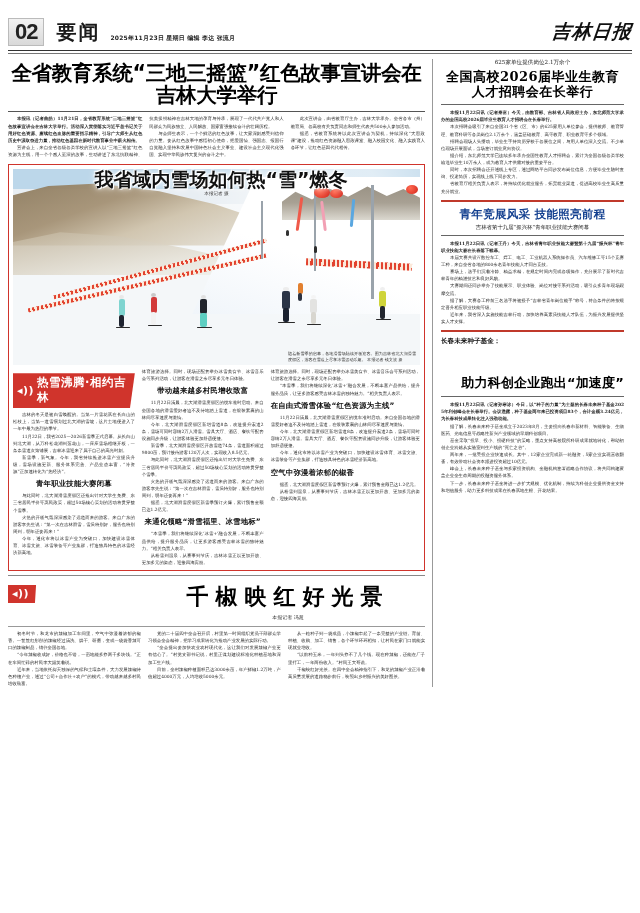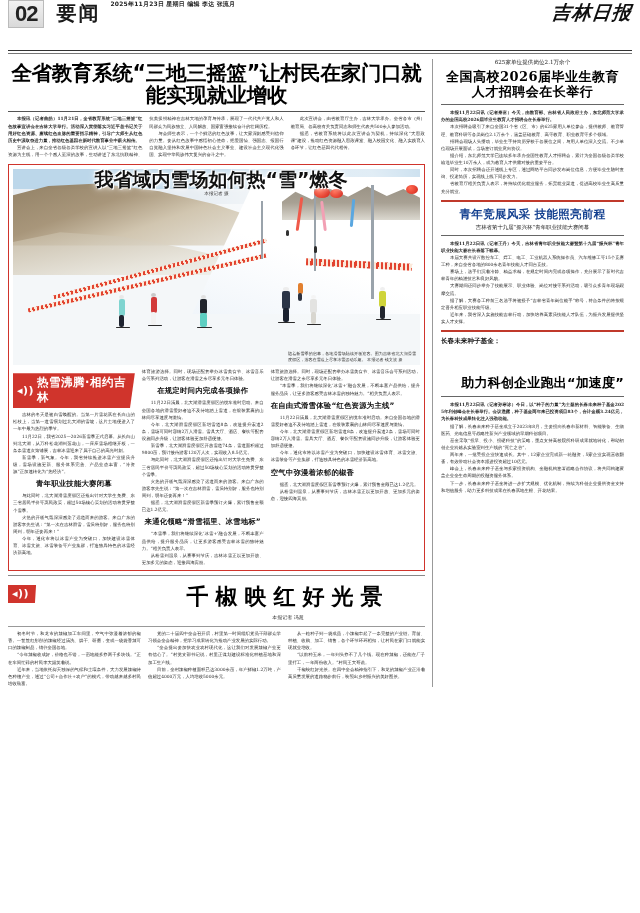--- a/index.html
+++ b/index.html
@@ -7,21 +7,21 @@
   body {
     font-family:"Liberation Serif","DejaVu Serif",serif;
     background:#ffffff;
     color:#111;
     position:relative;
     overflow:hidden;
   }
   .page { width:640px; height:913px; position:relative; padding:0 8px; }
 
   
-  .masthead { display:flex; align-items:flex-start; height:46px; }
+  .masthead { display:flex; align-items:flex-end; height:46px; }
   .pagenum {
     font-family:"Liberation Sans","DejaVu Sans",sans-serif;
     font-weight:bold; font-size:22px; letter-spacing:-1px;
     background:linear-gradient(#f2f2f2,#d9d9d9);
     border:1px solid #bbb; padding:1px 6px 2px; line-height:1.05; color:#222;
   }
   .section-name {
     font-family:"DejaVu Sans",sans-serif; font-weight:bold; font-size:20px;
     margin-left:12px; letter-spacing:2px; color:#1a1a1a;
   }
@@ -197,21 +197,21 @@
     <div class="dateline">2025年11月23日  星期日  编辑 李达  张流月</div>
     <div class="nameplate">吉林日报</div>
   </div>
   <div class="rule-main"></div>
   <div class="rule-thin"></div>
 
   <div class="body-grid">
 
     <div class="col-left">
 
-      <div class="hl-main">全省教育系统“三地三摇篮”让村民在家门口就能实现就业增收</div>
+      <div class="hl-main">全省教育系统“三地三摇篮”红色故事宣讲会在吉林大学举行</div>
       <div class="byline-rule"></div>
 
       <div class="cols3">
         <p class="txt ind lead">本报讯（记者曲皓）11月21日，全省教育系统“三地三摇篮”红色故事宣讲会在吉林大学举行。活动深入贯彻落实习近平总书记关于用好红色资源、赓续红色血脉的重要指示精神，引导广大师生从红色历史中汲取奋进力量，推动红色基因在新时代教育事业中薪火相传。</p>
         <p class="txt ind">宣讲会上，来自全省各级各类学校的宣讲人以“三地三摇篮”红色资源为主线，用一个个感人至深的故事，生动讲述了东北抗联精神、抗美援朝精神在吉林大地的孕育与传承，展现了一代代共产党人和人民群众为民族独立、人民解放、国家富强接续奋斗的壮阔历程。</p>
         <p class="txt ind">与会师生表示，一个个鲜活的红色故事，让大家深刻感受到信仰的力量。要从红色故事中感悟初心使命，把爱国情、强国志、报国行自觉融入坚持和发展中国特色社会主义事业、建设社会主义现代化强国、实现中华民族伟大复兴的奋斗之中。</p>
         <p class="txt ind">此次宣讲会，由省教育厅主办，吉林大学承办。全省各市（州）教育局、各高校有关负责同志和师生代表共500余人参加活动。</p>
         <p class="txt ind">据悉，省教育系统将以此次宣讲会为契机，持续深化“大思政课”建设，推动红色资源融入思政课堂、融入校园文化、融入实践育人各环节，让红色基因代代相传。</p>
       </div>
 
@@ -303,21 +303,21 @@
             <p class="txt ind">11月22日，我省2025—2026新雪季正式启幕。从长白山到北大湖，从万科松花湖到莲花山，一座座雪场相继开板，一条条雪道次第铺展，吉林冰雪迎来了属于自己的高光时刻。</p>
             <p class="txt ind">新雪季，新气象。今年，我省持续推进冰雪产业提质升级，雪场设施更新、服务体系完善、产品业态丰富，“冷资源”正加速转化为“热经济”。</p>
             <div class="sub-hl">青年职业技能大赛闭幕</div>
             <p class="txt ind">与此同时，北大湖滑雪度假区还推出针对大学生免费、东三省居民半价等惠民政策，超过50场核心策划的活动将贯穿整个雪季。</p>
             <p class="txt ind">火热的开板气氛深深感染了远道而来的游客。来自广东的游客李先生说：“第一次在吉林滑雪，雪质特别好，服务也特别周到，明年还要再来！”</p>
             <p class="txt ind">今年，通化市将以冰雪产业为突破口，加快建设冰雪体育、冰雪文旅、冰雪装备等产业集群，打造独具特色的冰雪经济新高地。</p>
           </div>
 
           <div style="width:31%;">
             <p class="txt">体育旅游选择。同时，现场还配套举办冰雪美食节、冰雪音乐会等系列活动，让游客在滑雪之余尽享多元冬日体验。</p>
-            <div class="sub-hl">在规定时间内完成各项操作</div>
+            <div class="sub-hl">带动越来越多村民增收致富</div>
             <p class="txt ind">11月22日清晨，北大湖滑雪度假区的缆车准时启动。来自全国各地的滑雪爱好者迫不及待地踏上雪道，在银装素裹的山林间尽享速度与激情。</p>
             <p class="txt ind">今年，北大湖滑雪度假区新增雪道8条，改造提升索道2条，雪场可同时容纳2万人滑雪。雪具大厅、酒店、餐饮等配套设施同步升级，让游客体验更加舒适便捷。</p>
             <p class="txt ind">新雪季，北大湖滑雪度假区开放雪道74条，雪道面积超过9800亩，预计接待游客120万人次，实现收入8.5亿元。</p>
             <p class="txt ind">与此同时，北大湖滑雪度假区还推出针对大学生免费、东三省居民半价等惠民政策，超过50场核心策划的活动将贯穿整个雪季。</p>
             <p class="txt ind">火热的开板气氛深深感染了远道而来的游客。来自广东的游客李先生说：“第一次在吉林滑雪，雪质特别好，服务也特别周到，明年还要再来！”</p>
             <p class="txt ind">据悉，北大湖滑雪度假区新雪季预订火爆，累计预售金额已达1.2亿元。</p>
             <div class="sub-hl">来通化领略“滑雪福里、冰雪地标”</div>
             <p class="txt ind">“本雪季，我们将继续深化‘冰雪+’融合发展，不断丰富产品供给，提升服务品质，让更多游客感受吉林冰雪的独特魅力。”相关负责人表示。</p>
             <p class="txt ind">从粉雪到温泉，从赛事到节庆，吉林冰雪正以更加开放、更加多元的姿态，迎接四海宾朋。</p>
           </div>

